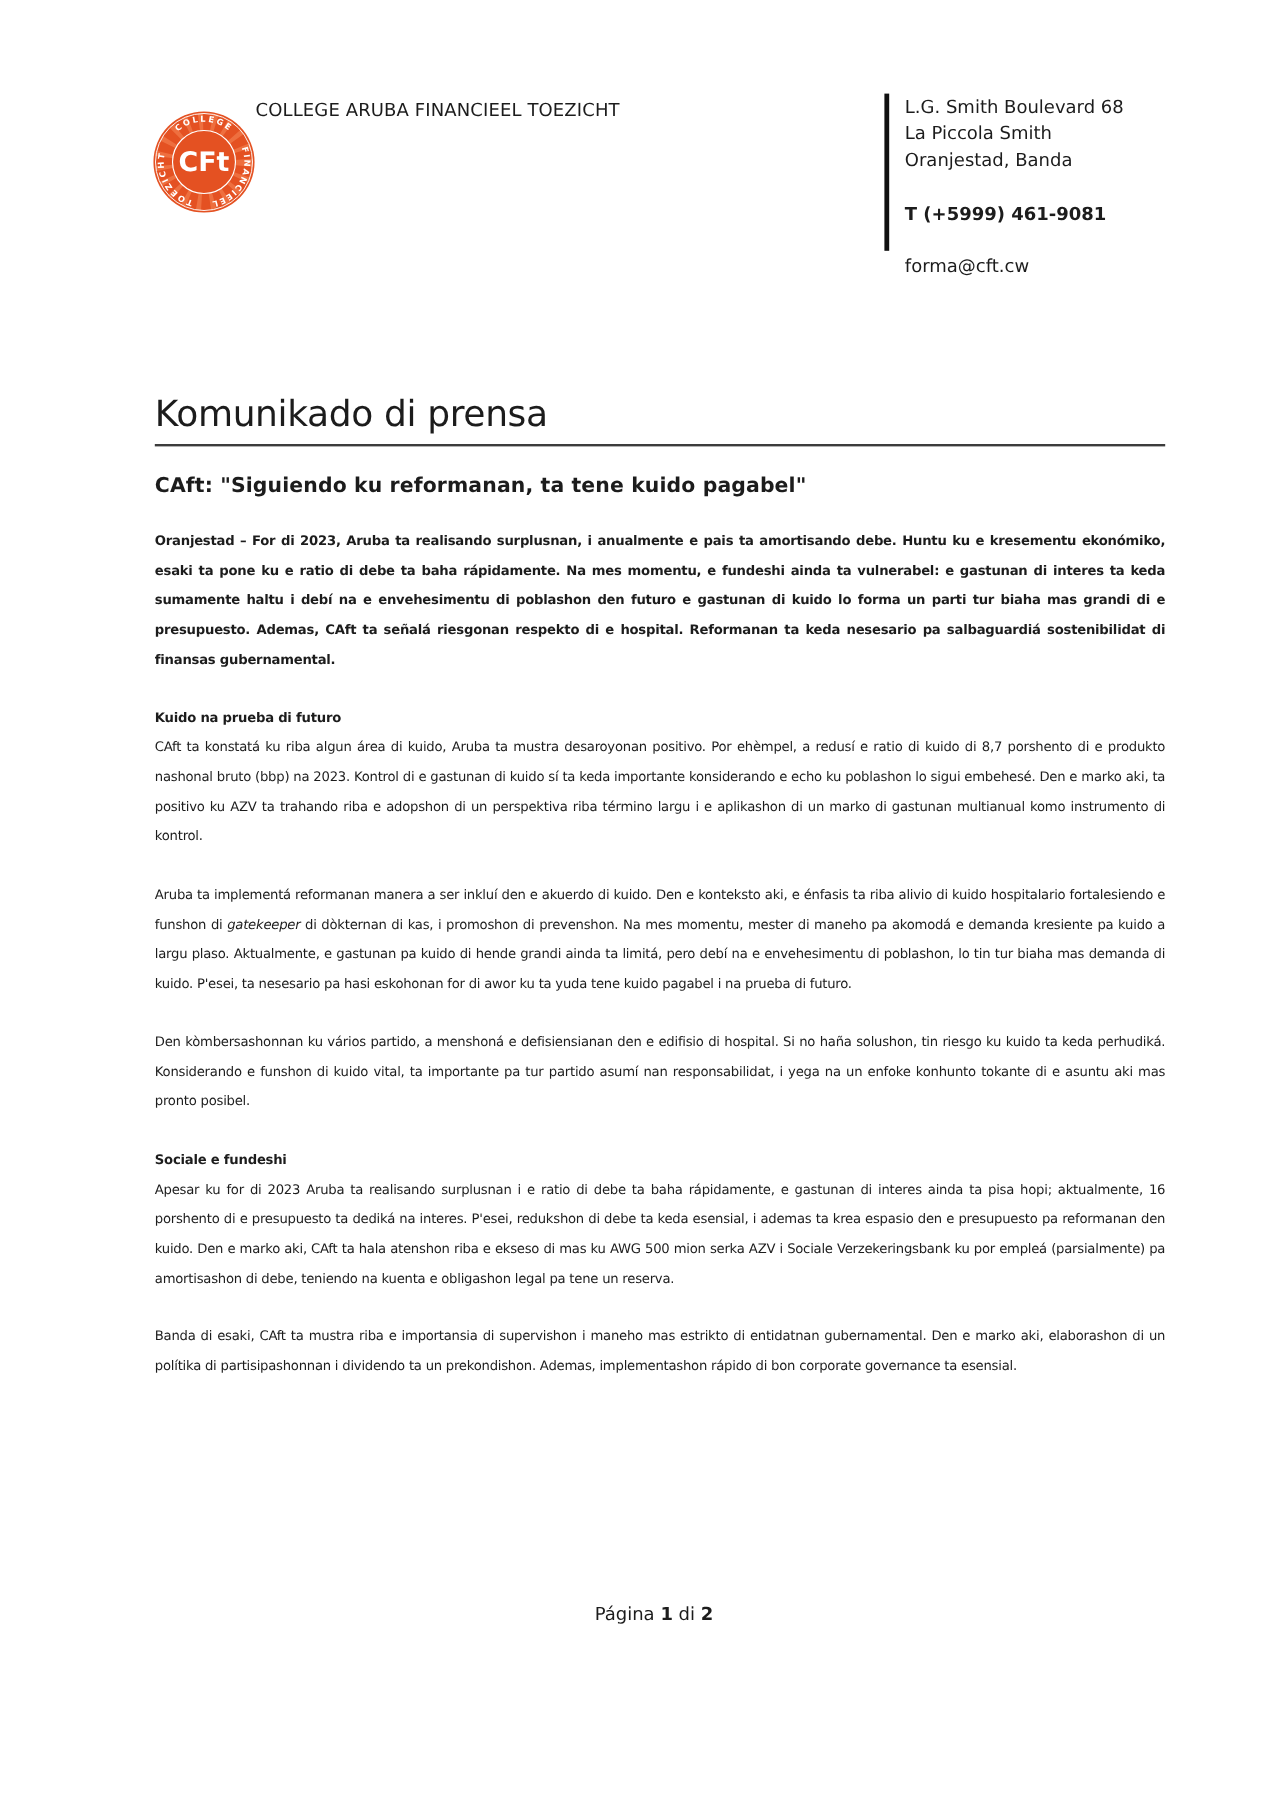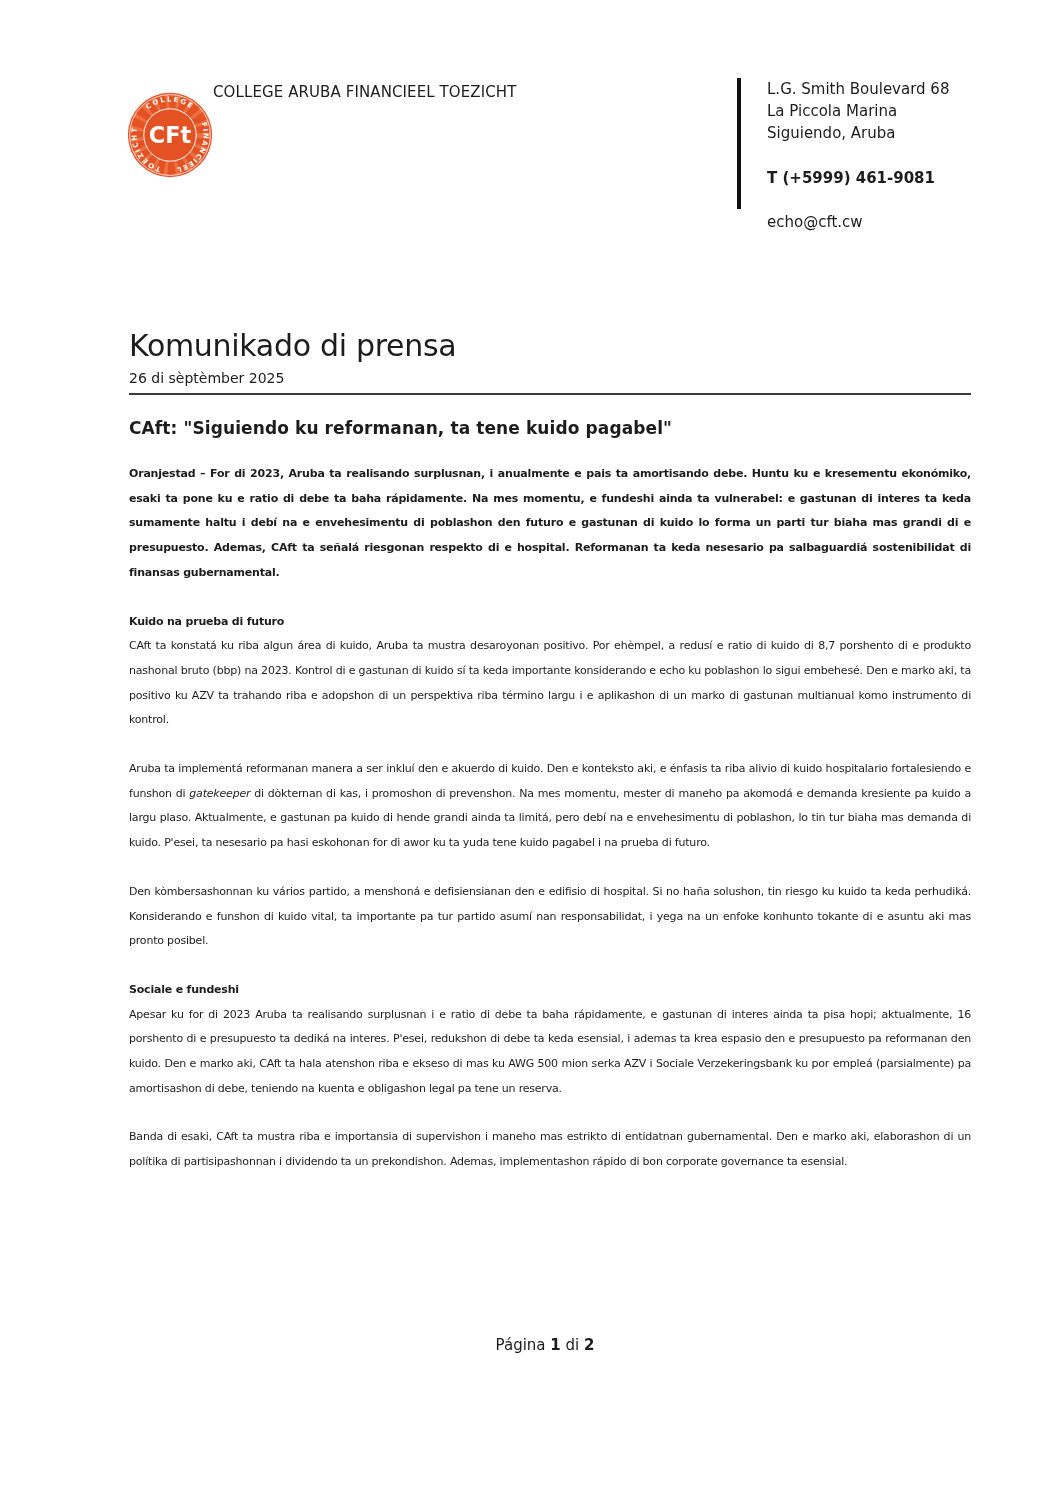--- a/index.html
+++ b/index.html
@@ -11,21 +11,21 @@
   }
 
   
   .letterhead { display: flex; align-items: flex-start; margin: 78px 0 0 127px; }
   .logo-wrap { width: 86px; height: 86px; margin-top: 14px; flex: 0 0 auto; }
   .org-name {
     width: 524px; text-align: left; font-size: 15px; font-weight: normal;
     padding-right: 14px; margin-top: 5px; letter-spacing: 0.1px;
   }
   .lh-divider { width: 4px; height: 131px; background: #101010; flex: 0 0 auto; }
-  .contact { padding-left: 26px; font-size: 15px; line-height: 22px; }
+  .contact { padding-left: 13px; font-size: 15px; line-height: 22px; }
   .contact .phone { margin-top: 23px; font-weight: bold; }
   .contact .email { margin-top: 22px; }
 
   
   main { padding: 0 87px 0 129px; }
   .doc-title { font-size: 30px; font-weight: 400; margin: 95px 0 0 0; letter-spacing: -0.3px; }
   .doc-date { font-size: 14px; margin-top: 7px; }
   .rule { border: 0; border-top: 2px solid #3c3c3c; margin: 7px 0 0 0; }
 
   
@@ -78,30 +78,29 @@
         <text x="50" y="59" text-anchor="middle" font-size="26" font-weight="bold" fill="#ffffff" font-family="DejaVu Sans, sans-serif">CFt</text>
       </svg>
     </div>
 
     <div class="org-name">COLLEGE ARUBA FINANCIEEL TOEZICHT</div>
 
     <div class="lh-divider"></div>
 
     <div class="contact">
       <div>L.G. Smith Boulevard 68</div>
-      <div>La Piccola Marina</div>
-      <div>Siguiendo, Aruba</div>
+      <div>La Piccola Smith</div>
+      <div>Oranjestad, Banda</div>
       <div class="phone">T (+5999) 461-9081</div>
-      <div class="email">echo@cft.cw</div>
+      <div class="email">forma@cft.cw</div>
     </div>
   </header>
 
   <main>
     <h1 class="doc-title">Komunikado di prensa</h1>
-    <div class="doc-date">26 di sèptèmber 2025</div>
     <hr class="rule">
 
     <h2 class="headline">CAft: "Siguiendo ku reformanan, ta tene kuido pagabel"</h2>
 
     <p class="lead">Oranjestad – For di 2023, Aruba ta realisando surplusnan, i anualmente e pais ta amortisando debe. Huntu ku e kresementu ekonómiko, esaki ta pone ku e ratio di debe ta baha rápidamente. Na mes momentu, e fundeshi ainda ta vulnerabel: e gastunan di interes ta keda sumamente haltu i debí na e envehesimentu di poblashon den futuro e gastunan di kuido lo forma un parti tur biaha mas grandi di e presupuesto. Ademas, CAft ta señalá riesgonan respekto di e hospital. Reformanan ta keda nesesario pa salbaguardiá sostenibilidat di finansas gubernamental.</p>
 
     <div id="sections">
         <h3 class="section-heading">Kuido na prueba di futuro</h3>
         <p class="body-paragraph"><span>CAft ta konstatá ku riba algun área di kuido, Aruba ta mustra desaroyonan positivo. Por ehèmpel, a redusí e ratio di kuido di 8,7 porshento di e produkto nashonal bruto (bbp) na 2023. Kontrol di e gastunan di kuido sí ta keda importante konsiderando e echo ku poblashon lo sigui embehesé. Den e marko aki, ta positivo ku AZV ta trahando riba e adopshon di un perspektiva riba término largu i e aplikashon di un marko di gastunan multianual komo instrumento di kontrol.</span></p>
         <p class="body-paragraph"><span>Aruba ta implementá reformanan manera a ser inkluí den e akuerdo di kuido. Den e konteksto aki, e énfasis ta riba alivio di kuido hospitalario fortalesiendo e funshon di </span><em>gatekeeper</em><span> di dòkternan di kas, i promoshon di prevenshon. Na mes momentu, mester di maneho pa akomodá e demanda kresiente pa kuido a largu plaso. Aktualmente, e gastunan pa kuido di hende grandi ainda ta limitá, pero debí na e envehesimentu di poblashon, lo tin tur biaha mas demanda di kuido. P'esei, ta nesesario pa hasi eskohonan for di awor ku ta yuda tene kuido pagabel i na prueba di futuro.</span></p>

